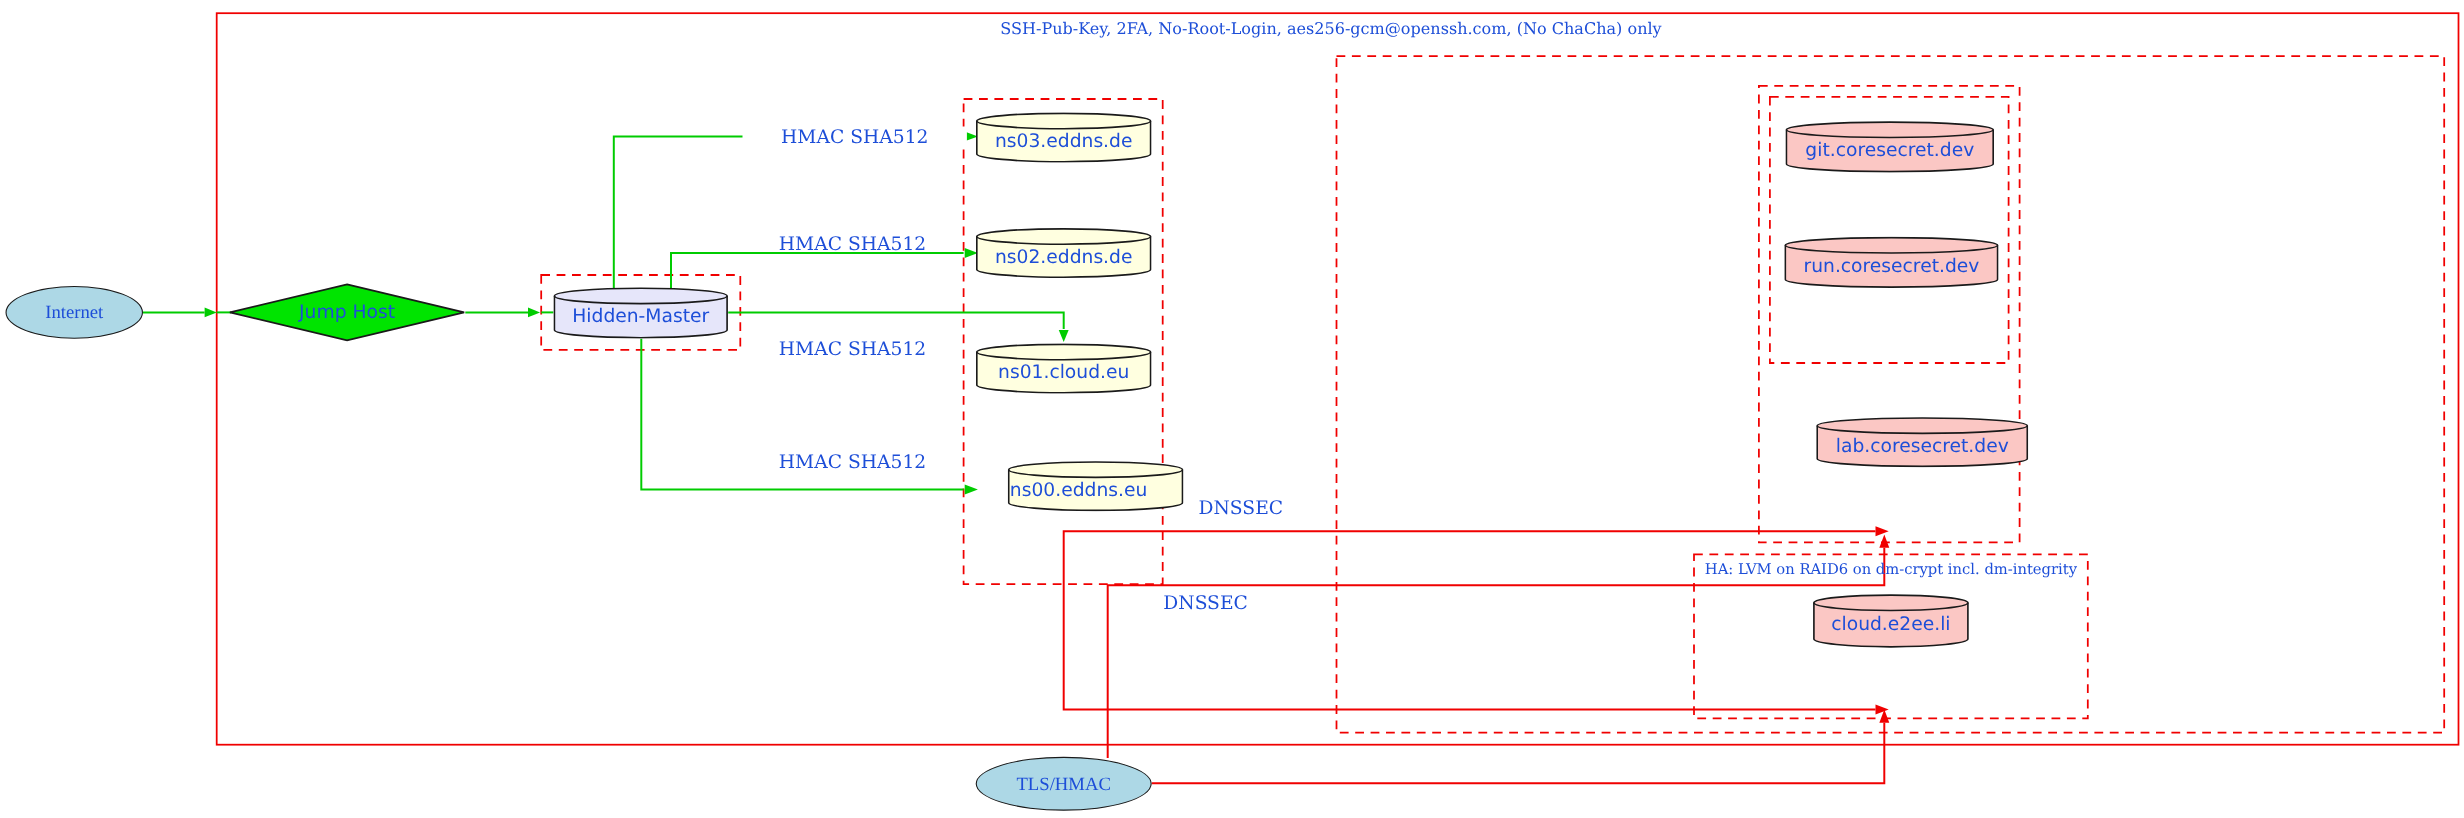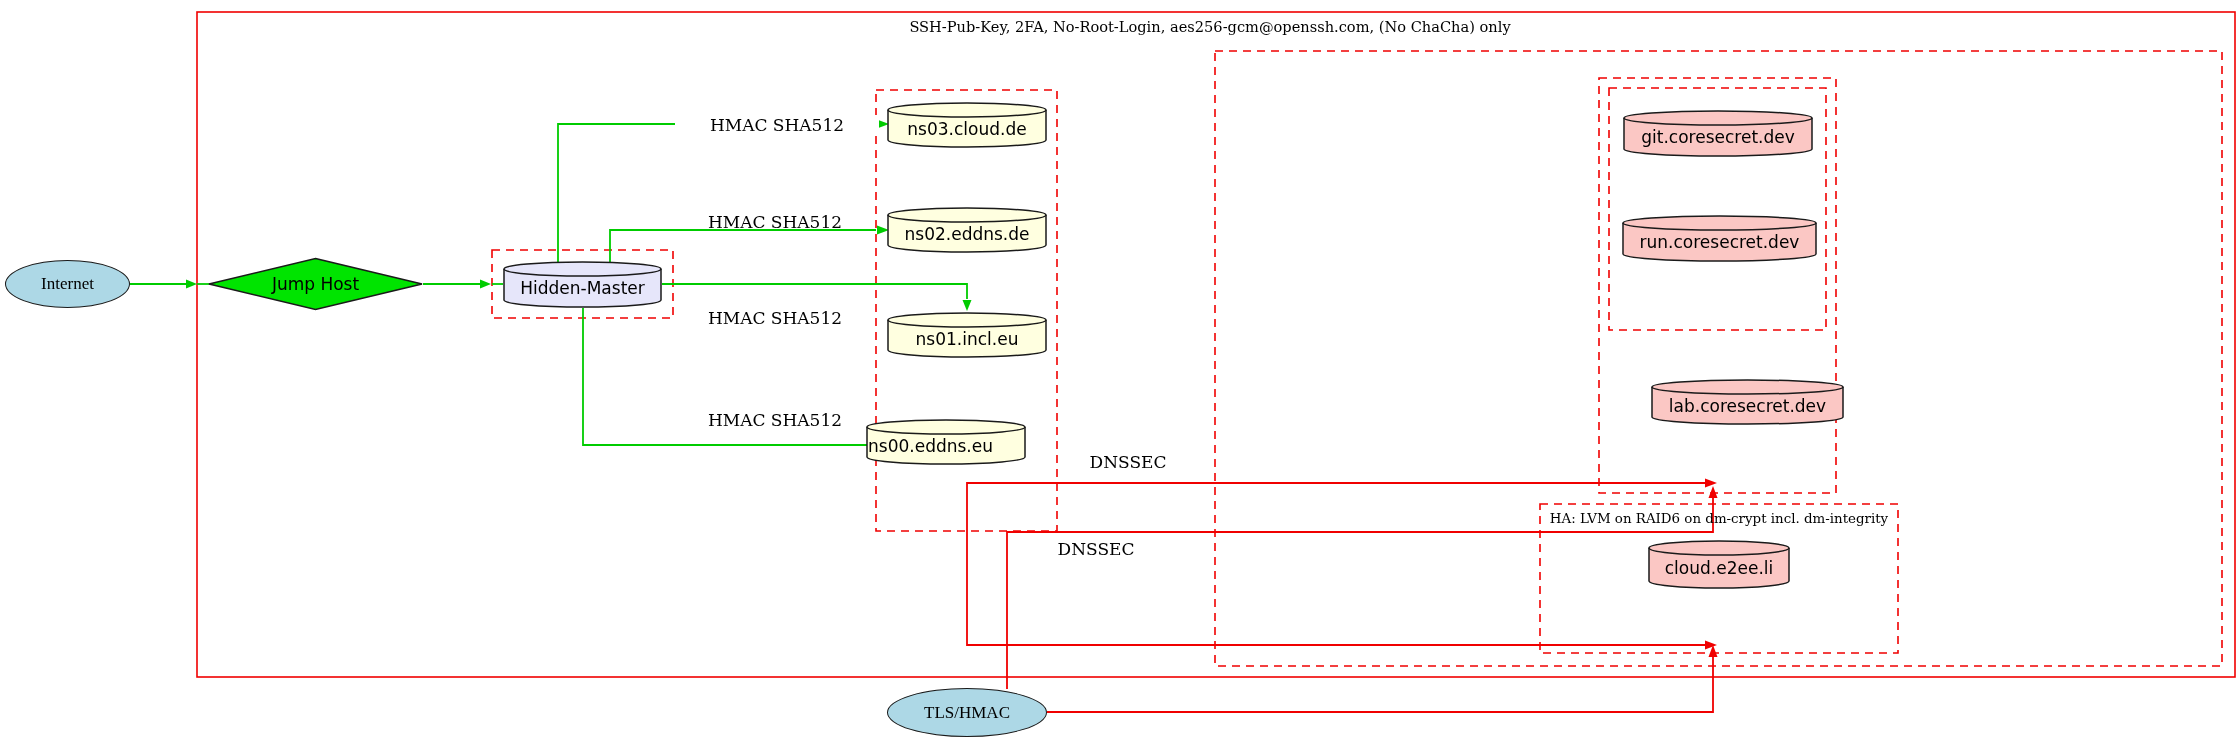--- a/index.html
+++ b/index.html
@@ -1,17 +1,17 @@
 <!DOCTYPE html>
 <html><head>
 <meta charset="utf-8">
 <style>
   html,body{margin:0;padding:0;background:#fff;}
   #canvas{position:relative;width:2240px;height:744px;background:#ffffff;overflow:hidden;
-          font-family:"DejaVu Sans","Liberation Sans",sans-serif;color:#000000;}
+          font-family:"DejaVu Sans","Liberation Sans",sans-serif;color:#1d4ed8;}
   svg.layer{position:absolute;left:0;top:0;}
   .node{position:absolute;}
   .node .nlabel{position:absolute;left:0;top:0;right:0;bottom:0;display:flex;
         align-items:center;justify-content:center;font-size:17px;white-space:nowrap;}
   .cyl .nlabel{padding-top:7px;}
   .ellipse{border:1.4px solid #1a1a1a;border-radius:50%;box-sizing:border-box;font-family:Liberation Serif, serif;}
   .blue{background:#add8e6;}
   .elab{position:absolute;text-align:center;
         font-family:"DejaVu Serif","Liberation Serif",serif;
         font-size:17px;line-height:20px;white-space:nowrap;}
@@ -107,35 +107,35 @@
         <path d="M1 8 A 78.5 7 0 0 1 158 8 L 158 39 A 78.5 7 0 0 1 1 39 Z" fill="#e6e6fa" stroke="#1a1a1a" stroke-width="1.5"></path>
         <path d="M1 8 A 78.5 7 0 0 0 158 8" fill="none" stroke="#1a1a1a" stroke-width="1.5"></path>
       </svg>
     <span class="nlabel">Hidden-Master</span>
   </div>
 
   <div class="node cyl" style="left:887px;top:102px;width:160px;height:46px;"><svg width="160" height="46" viewBox="0 0 160 46">
         <path d="M1 8 A 79 7 0 0 1 159 8 L 159 38 A 79 7 0 0 1 1 38 Z" fill="#ffffe0" stroke="#1a1a1a" stroke-width="1.5"></path>
         <path d="M1 8 A 79 7 0 0 0 159 8" fill="none" stroke="#1a1a1a" stroke-width="1.5"></path>
       </svg>
-    <span class="nlabel">ns03.cloud.de</span>
+    <span class="nlabel">ns03.eddns.de</span>
   </div>
   <div class="node cyl" style="left:887px;top:207px;width:160px;height:46px;"><svg width="160" height="46" viewBox="0 0 160 46">
         <path d="M1 8 A 79 7 0 0 1 159 8 L 159 38 A 79 7 0 0 1 1 38 Z" fill="#ffffe0" stroke="#1a1a1a" stroke-width="1.5"></path>
         <path d="M1 8 A 79 7 0 0 0 159 8" fill="none" stroke="#1a1a1a" stroke-width="1.5"></path>
       </svg>
     <span class="nlabel">ns02.eddns.de</span>
   </div>
   <div class="node cyl" style="left:887px;top:312px;width:160px;height:46px;"><svg width="160" height="46" viewBox="0 0 160 46">
         <path d="M1 8 A 79 7 0 0 1 159 8 L 159 38 A 79 7 0 0 1 1 38 Z" fill="#ffffe0" stroke="#1a1a1a" stroke-width="1.5"></path>
         <path d="M1 8 A 79 7 0 0 0 159 8" fill="none" stroke="#1a1a1a" stroke-width="1.5"></path>
       </svg>
-    <span class="nlabel">ns01.incl.eu</span>
+    <span class="nlabel">ns01.cloud.eu</span>
   </div>
-  <div class="node cyl" style="left:835px;top:419px;width:160px;height:46px;padding-left:31px;"><svg width="160" height="46" viewBox="0 0 160 46">
+  <div class="node cyl" style="left:885px;top:419px;width:160px;height:46px;padding-left:31px;"><svg width="160" height="46" viewBox="0 0 160 46">
         <path d="M1 8 A 79 7 0 0 1 159 8 L 159 38 A 79 7 0 0 1 1 38 Z" fill="#ffffe0" stroke="#1a1a1a" stroke-width="1.5"></path>
         <path d="M1 8 A 79 7 0 0 0 159 8" fill="none" stroke="#1a1a1a" stroke-width="1.5"></path>
       </svg>
     <span class="nlabel">ns00.eddns.eu</span>
   </div>
 
   <div class="node cyl" style="left:1623px;top:110px;width:190px;height:47px;border-radius:18px;"><svg width="190" height="47" viewBox="0 0 190 47">
         <path d="M1 8 A 94 7 0 0 1 189 8 L 189 39 A 94 7 0 0 1 1 39 Z" fill="#fbc7c4" stroke="#1a1a1a" stroke-width="1.5"></path>
         <path d="M1 8 A 94 7 0 0 0 189 8" fill="none" stroke="#1a1a1a" stroke-width="1.5"></path>
       </svg>

